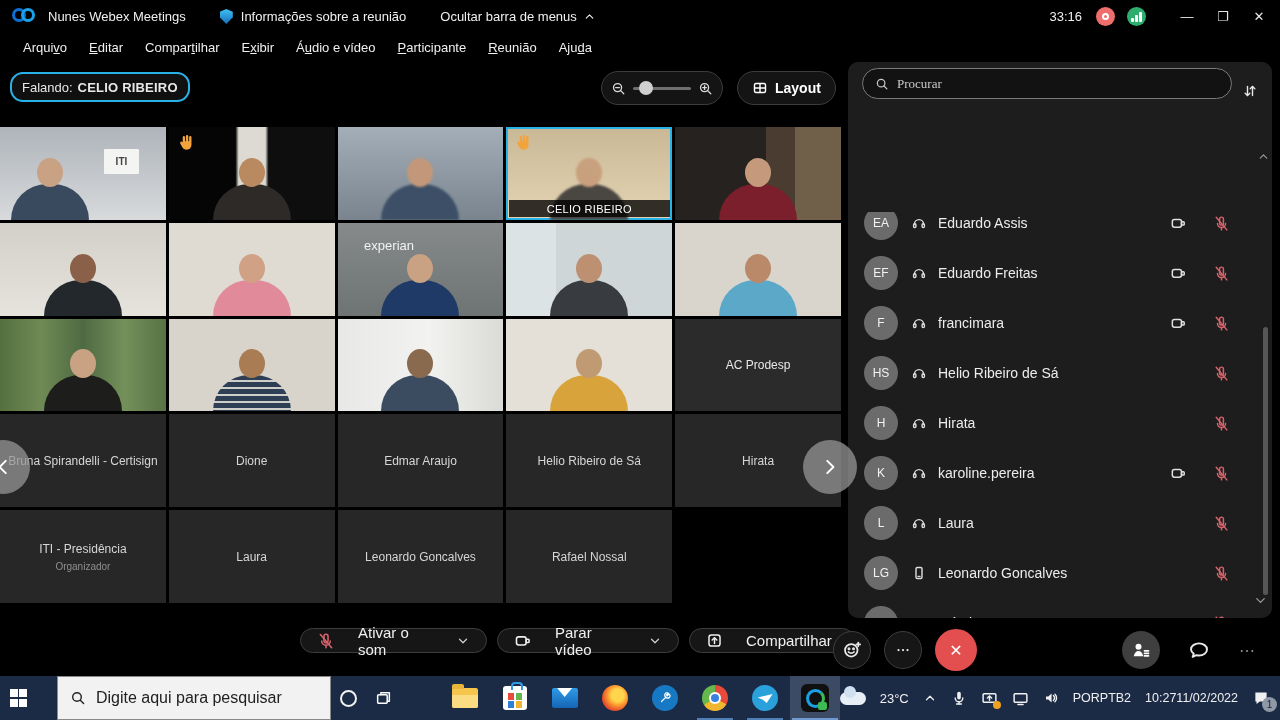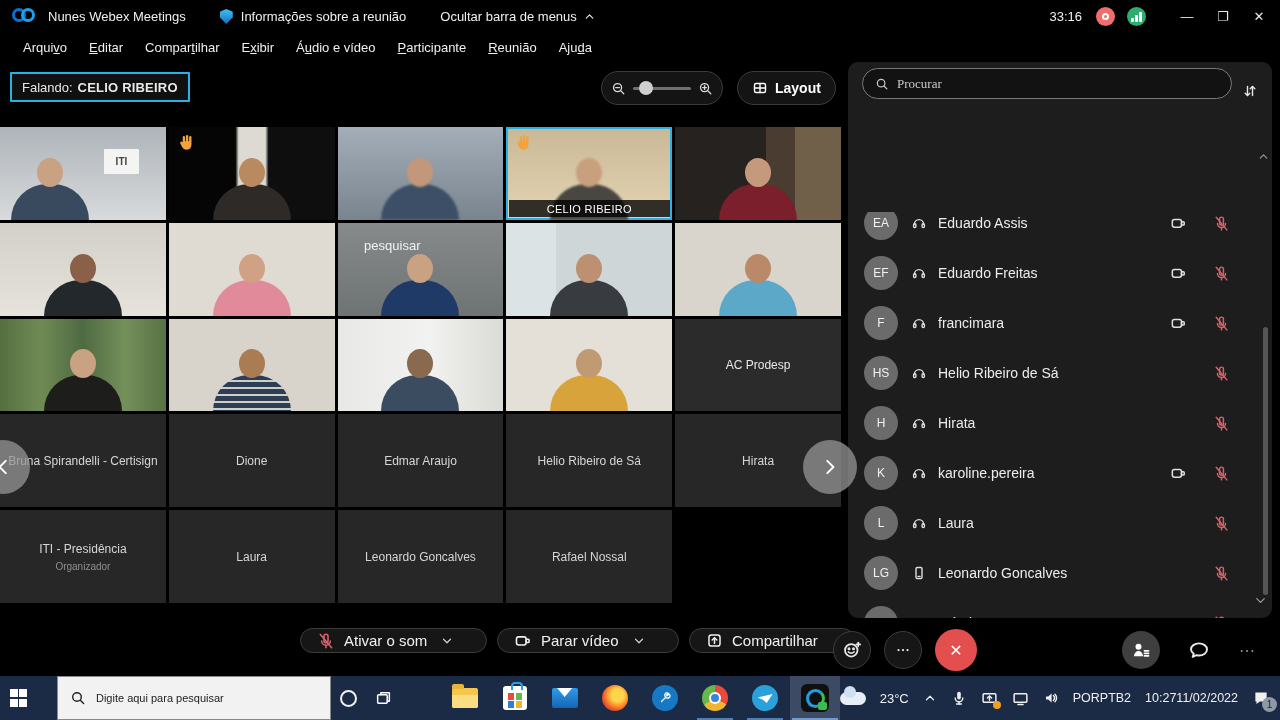--- a/index.html
+++ b/index.html
@@ -29,21 +29,21 @@
   .sig-dot i { width:2.5px; background:#fff; border-radius:1px; }
   .winbtn { width:30px; height:26px; display:flex; align-items:center; justify-content:center; color:#e8e8e8; margin-right:6px; font-size:13px; }
 
   
   #menubar { position:absolute; left:0; top:33px; width:1280px; height:28px; background:#000;
     display:flex; align-items:center; padding-left:12px; font-size:13px; }
   .menu-item { padding:4px 11px; color:#f0f0f0; }
   .menu-item u { text-decoration:underline; }
 
   
-  #speaking { position:absolute; left:10px; top:72px; height:30px; border:2px solid #29b2e8; border-radius:1px;
+  #speaking { position:absolute; left:10px; top:72px; height:30px; border:2px solid #29b2e8; border-radius:13px;
     background:#101010; display:flex; align-items:center; padding:0 10px; font-size:13px; color:#e8e8e8; }
   #speaking b { margin-left:5px; letter-spacing:.2px; }
   #zoomctl { position:absolute; left:601px; top:71px; width:122px; height:34px; border:1px solid #3c3c3c;
     border-radius:17px; background:#141414; display:flex; align-items:center; padding:0 9px; color:#dcdcdc; }
   #zoom-slider { flex:1; margin:0 7px; position:relative; height:3px; background:#6f6f6f; border-radius:2px; }
   #zoom-knob { position:absolute; left:6px; top:-5.5px; width:14px; height:14px; border-radius:50%; background:#cfcfcf; }
   #layout-btn { position:absolute; left:737px; top:71px; height:34px; border:1px solid #3c3c3c; border-radius:17px;
     background:#141414; display:flex; align-items:center; gap:7px; padding:0 14px; color:#fff; font-size:14px; font-weight:bold; }
 
   
@@ -125,21 +125,21 @@
   .cam-ic { color:#e0e0e0; margin-right:26px; }
   .mic-ic { color:#d4636b; margin-right:30px; }
   .cam-ic.hidden { visibility:hidden; }
   #sb-up { position:absolute; right:2px; top:88px; color:#9a9a9a; }
   #sb-down { position:absolute; right:4px; bottom:10px; color:#9a9a9a; }
   #sb-thumb { position:absolute; right:4px; top:265px; width:5px; height:268px; border-radius:3px; background:#565656; }
 
   
   #controls { position:absolute; left:0; top:628px; width:1280px; height:46px; }
   .pill { position:absolute; top:0; height:25px; border:1px solid #3d3d3d; border-radius:22px; background:#161616;
-    display:flex; align-items:center; padding:0 16px; gap:9px; font-size:15px; color:#f0f0f0; }
+    display:flex; align-items:center; padding:0 16px; gap:23px; font-size:15px; color:#f0f0f0; }
   .pill .chev { color:#cfcfcf; margin-left:4px; }
   #btn-mute { left:300px; width:187px; }
   #btn-mute .micm { color:#d4636b; }
   #btn-video { left:497px; width:182px; }
   #btn-share { left:689px; width:166px; }
   .cbtn { position:absolute; top:3px; width:38px; height:38px; border:1px solid #3d3d3d; border-radius:50%;
     background:#161616; display:flex; align-items:center; justify-content:center; color:#e8e8e8; }
   #btn-react { left:833px; }
   #btn-more { left:884px; }
   #btn-end { left:935px; width:42px; height:42px; top:1px; background:#e34f4f; border:none; color:#fff; }
@@ -147,21 +147,21 @@
   #btn-chat { left:1180px; border:none; background:transparent; }
   #btn-more2 { left:1228px; border:none; background:transparent; color:#8a8a8a; }
 
   
   #taskbar { position:absolute; left:0; top:676px; width:1280px; height:44px; background:#1b2a45;
     display:flex; align-items:stretch; }
   #start { width:48px; display:flex; align-items:center; justify-content:center; }
   .winlogo { display:grid; grid-template-columns:8px 8px; grid-template-rows:8px 8px; gap:1.5px; }
   .winlogo i { background:#fff; }
   #tb-search { width:348px; background:#f2f2f2; color:#222; display:flex; align-items:center; gap:10px;
-    padding:0 12px; font-size:11px; border:1px solid #888;margin-left:20px; }
+    padding:0 12px; font-size:16px; border:1px solid #888;margin-left:20px; }
   #cortana, #taskview { width:46px; display:flex; align-items:center; justify-content:center; color:#fff; }
   #cortana i { width:17px; height:17px; border:2.2px solid #f2f2f2; border-radius:50%; }
   #apps { display:flex; align-items:stretch; margin-left:38px; }
   .app { width:50px; display:flex; align-items:center; justify-content:center; position:relative; }
   .app.running::after { content:""; position:absolute; left:7px; right:7px; bottom:0; height:2.5px; background:#4f7fb5; }
   .app.active { background:#3c4a63; }
   .app.active::after { content:""; position:absolute; left:2px; right:2px; bottom:0; height:2.5px; background:#6f9bd1; }
   
   .g-folder { width:26px; height:20px; background:#f6c64c; border-radius:2px; position:relative; }
   .g-folder::before { content:""; position:absolute; top:-4px; left:0; width:12px; height:5px; background:#e8b43a; border-radius:2px 2px 0 0; }
@@ -336,21 +336,21 @@
         <div class="head"></div>
       </div>
     </div>
     <div class="tile v-pink">
       <div class="person">
         <div class="body"></div>
         <div class="head"></div>
       </div>
     </div>
     <div class="tile v-experian">
-      <span class="bgtext">pesquisar</span>
+      <span class="bgtext">experian</span>
       <div class="person">
         <div class="body"></div>
         <div class="head"></div>
       </div>
     </div>
     <div class="tile v-office2">
       <div class="person">
         <div class="body"></div>
         <div class="head"></div>
       </div>

